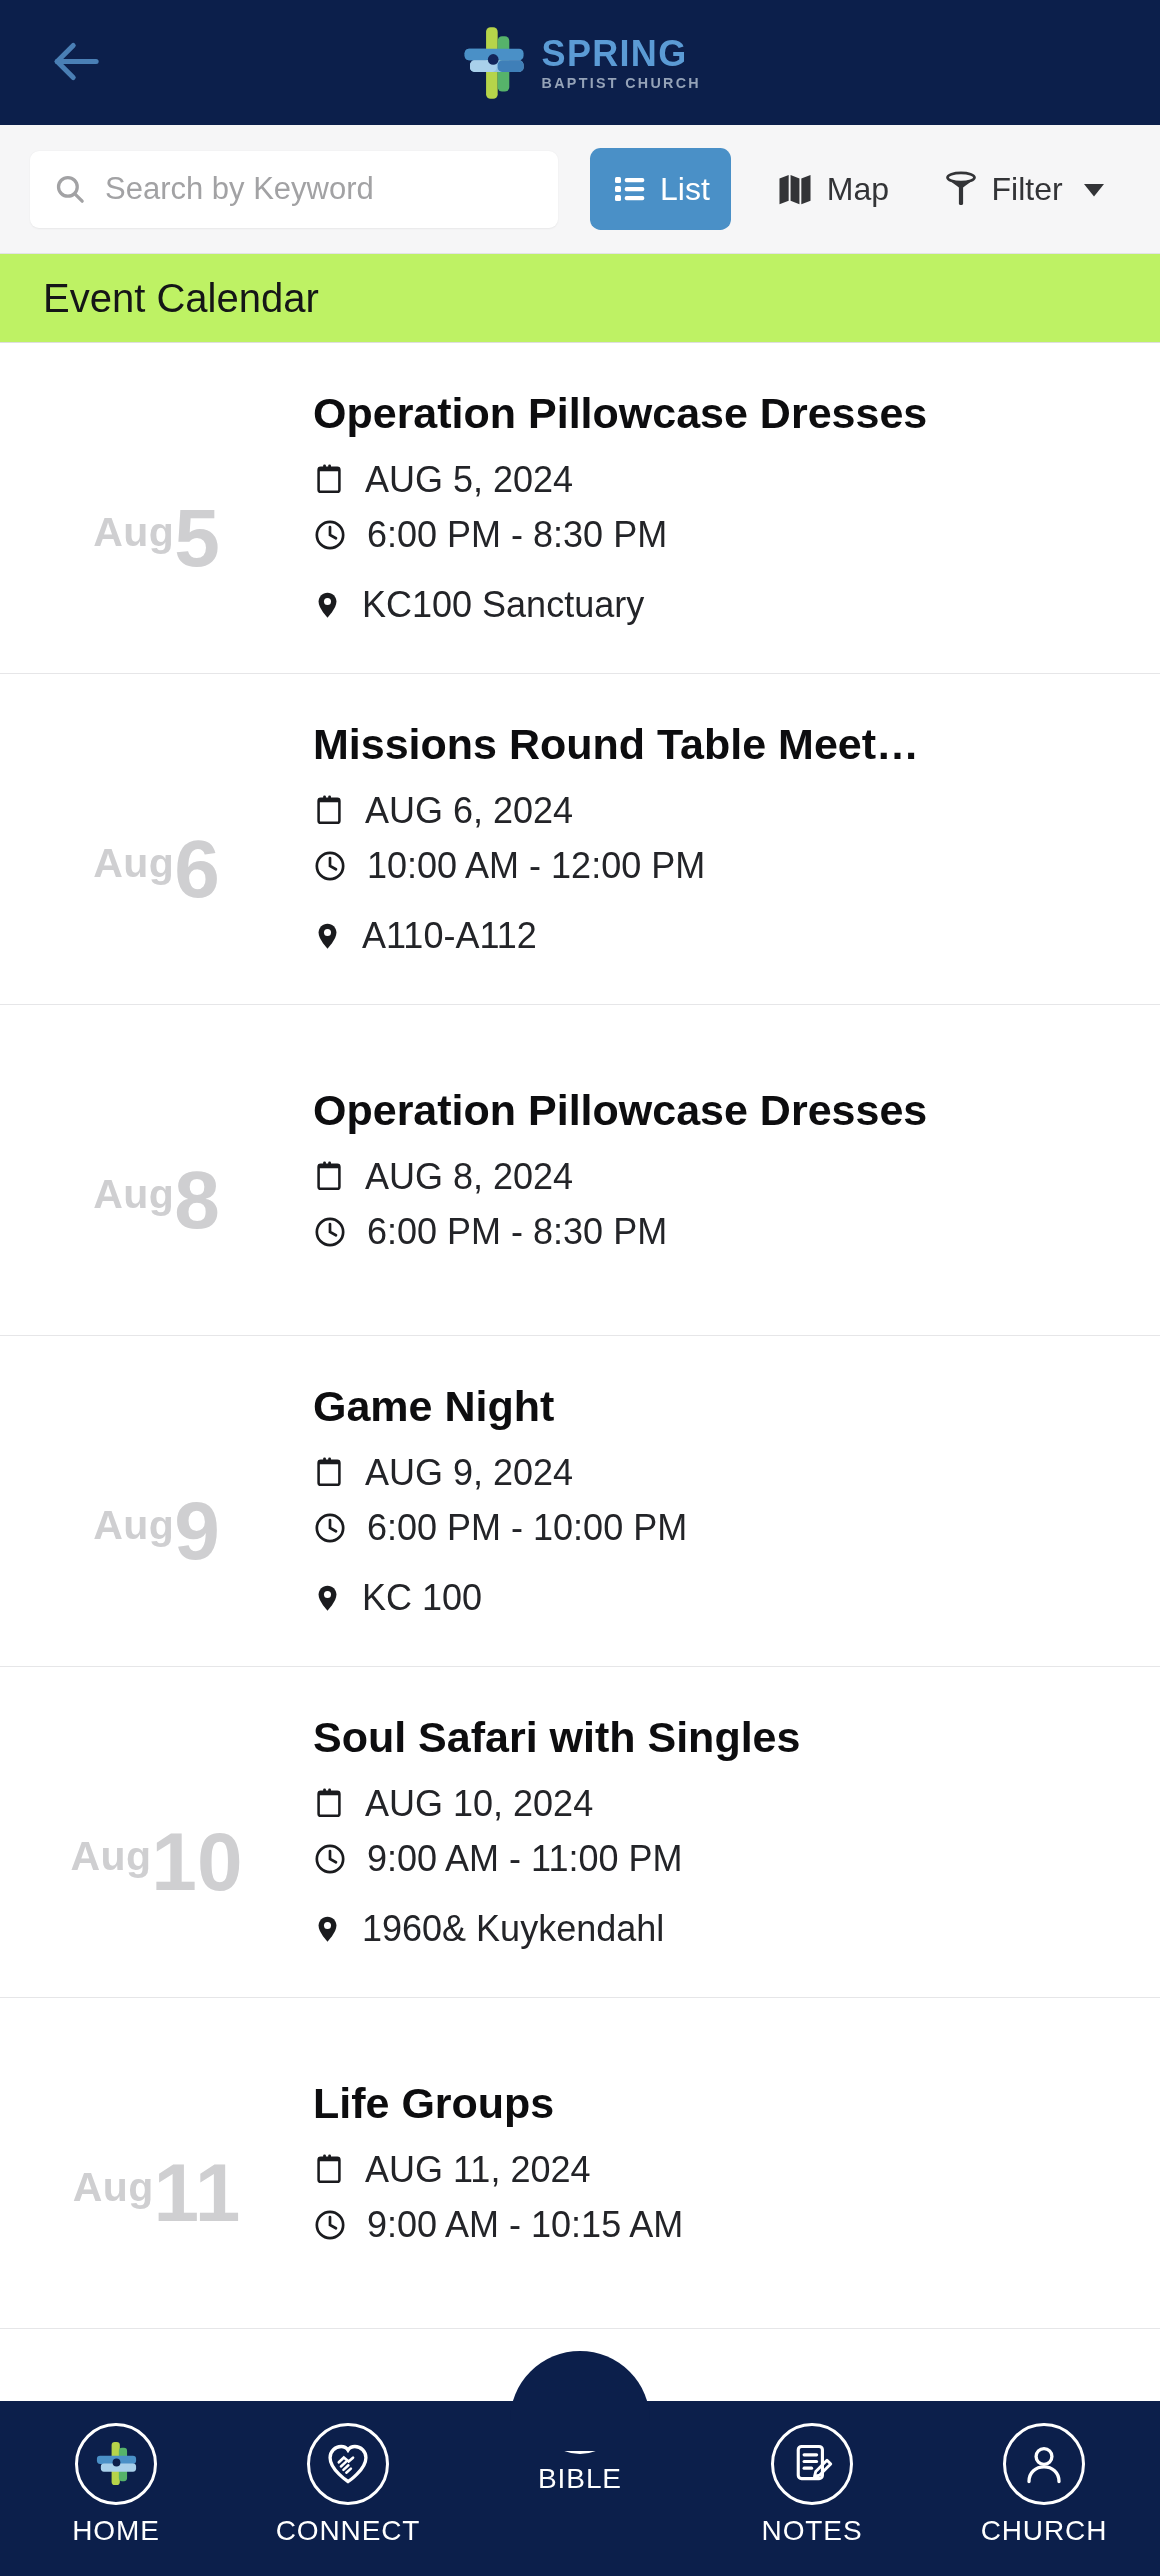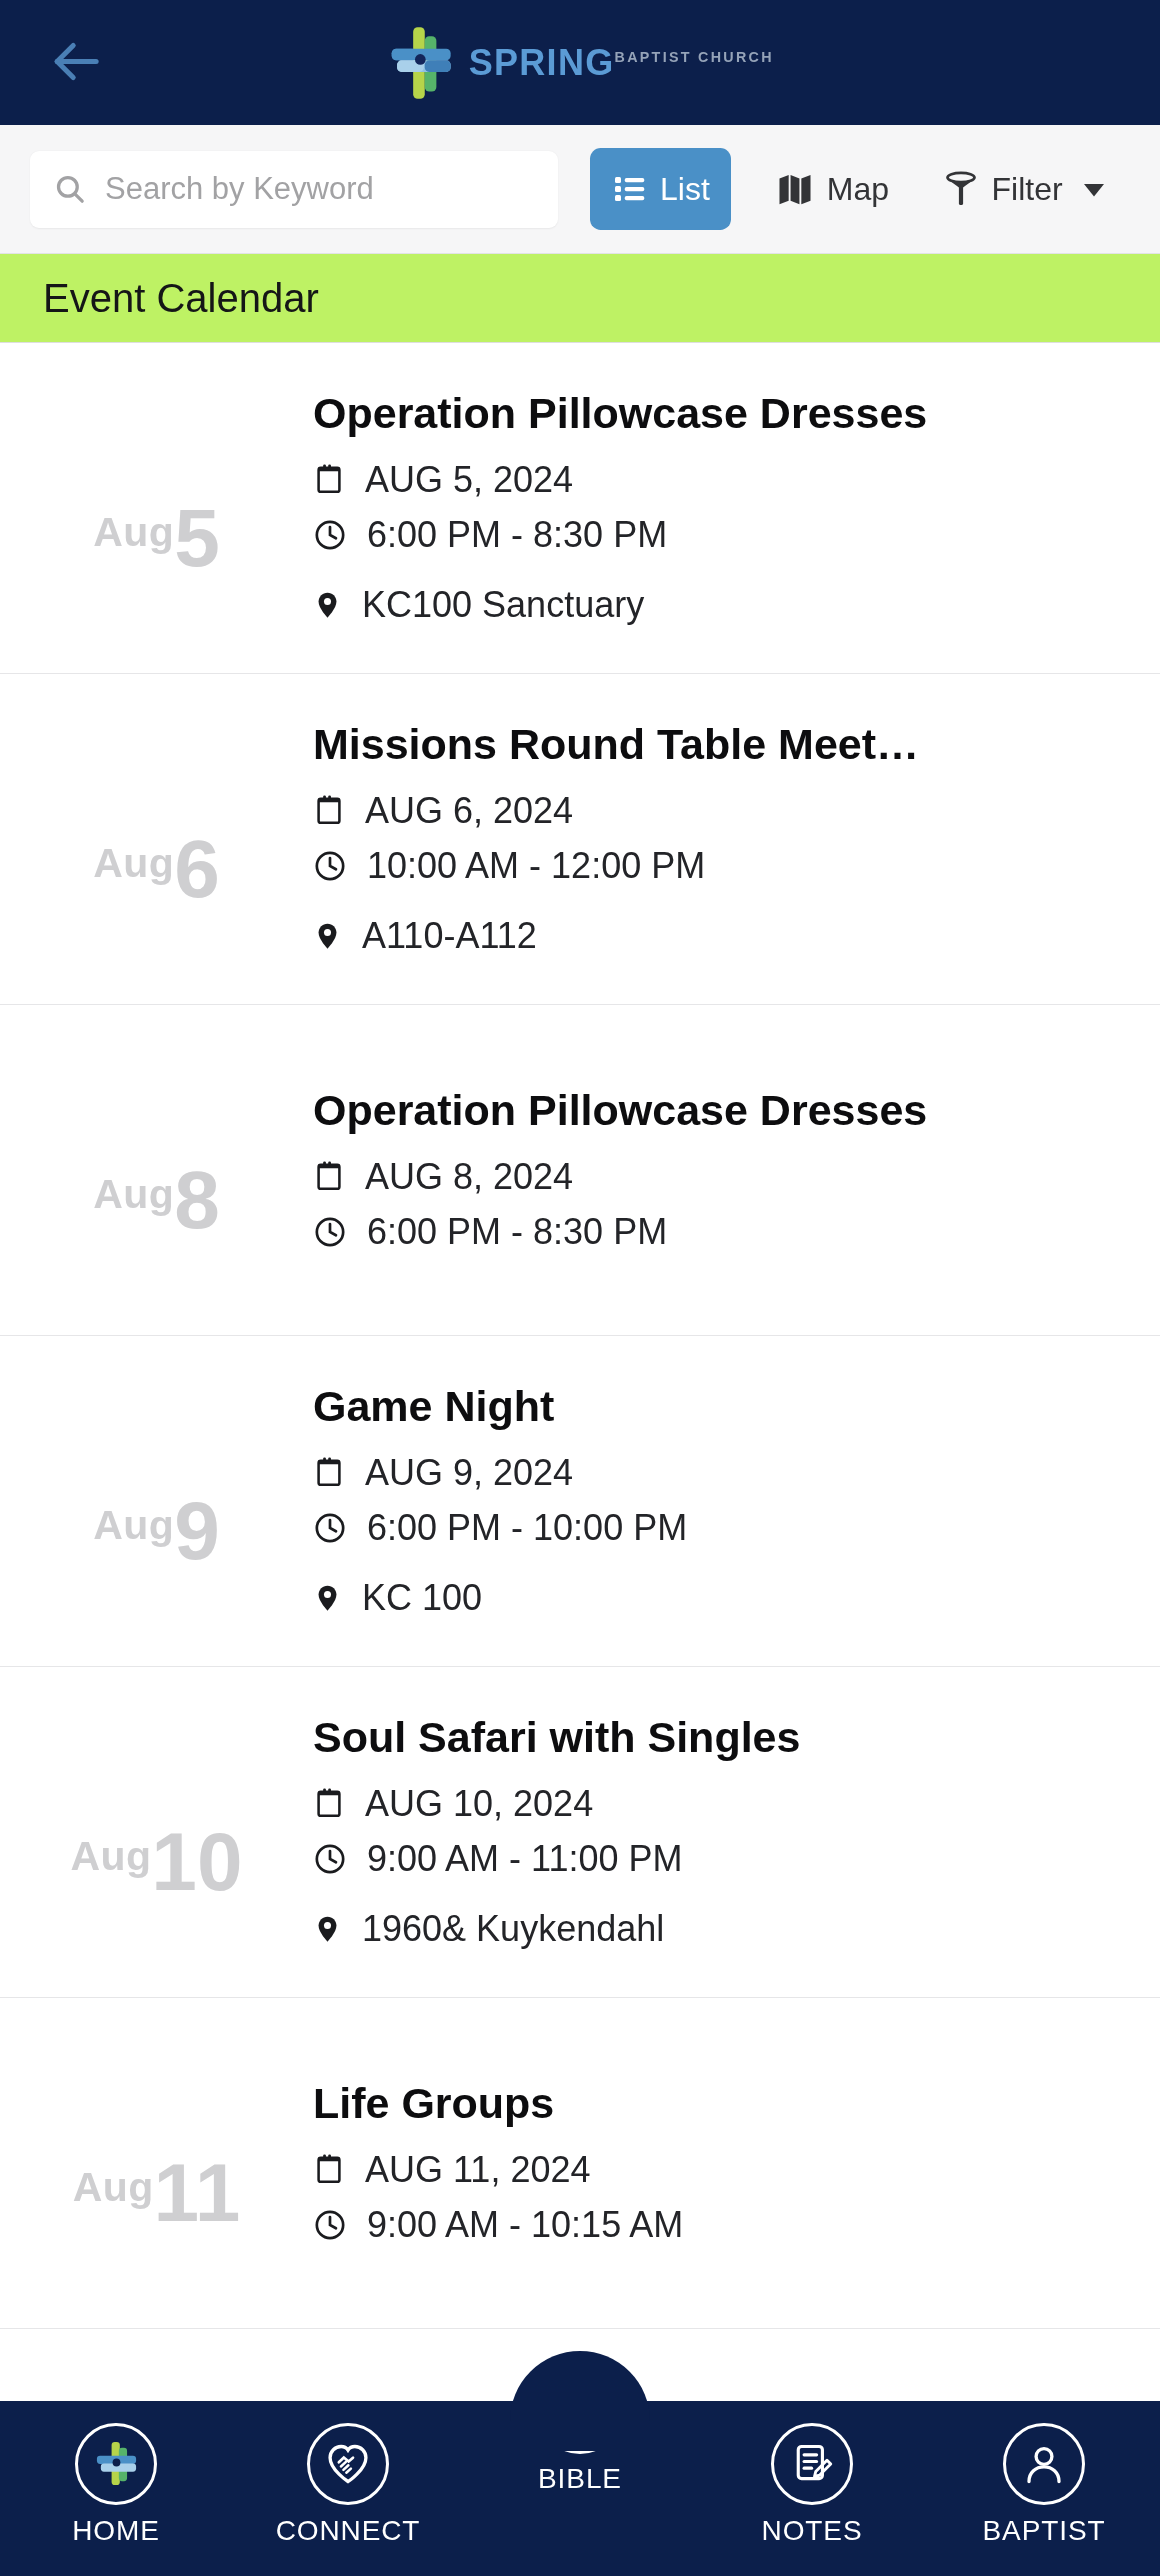--- a/index.html
+++ b/index.html
@@ -19,21 +19,21 @@
   .back-btn {
     position:absolute; left:43px; top:50%; transform:translateY(-50%);
     width:64px; height:64px; display:flex; align-items:center; justify-content:center;
     cursor:pointer;
   }
   .brand {
     position:absolute; left:50%; top:50%; transform:translate(-50%,-50%);
     display:flex; align-items:center; gap:12.5px;
   }
   .brand-mark { width:70px; height:75px; flex:none; }
-  .brand-words { display:flex; justify-content:center; }
+  .brand-words { display:flex; flex-direction:column; justify-content:center; }
   .brand-name {
     font-size:36px; font-weight:bold; letter-spacing:1.3px; color:#5b9bd5;
     line-height:1; font-family:"Liberation Sans", sans-serif;
   }
   .brand-sub {
     font-size:14.3px; font-weight:bold; letter-spacing:2.3px; color:#95a3b8;
     line-height:1; margin-top:4.5px;
   }
 
   
@@ -477,18 +477,18 @@
         </span>
         <span class="nav-label">NOTES</span>
       </div>
       <div class="nav-item">
         <span class="nav-circle">
           <svg width="50" height="50" viewBox="0 0 24 24">
             <circle cx="12" cy="8.4" r="3.8" fill="none" stroke="#ffffff" stroke-width="1.6"></circle>
             <path d="M4.8 20.4 C4.8 16 8.1 13.4 12 13.4 C15.9 13.4 19.2 16 19.2 20.4" fill="none" stroke="#ffffff" stroke-width="1.6" stroke-linecap="round"></path>
           </svg>
         </span>
-        <span class="nav-label">BAPTIST</span>
+        <span class="nav-label">CHURCH</span>
       </div>
     </div>
 
 </div>
 
 
 </body></html>

